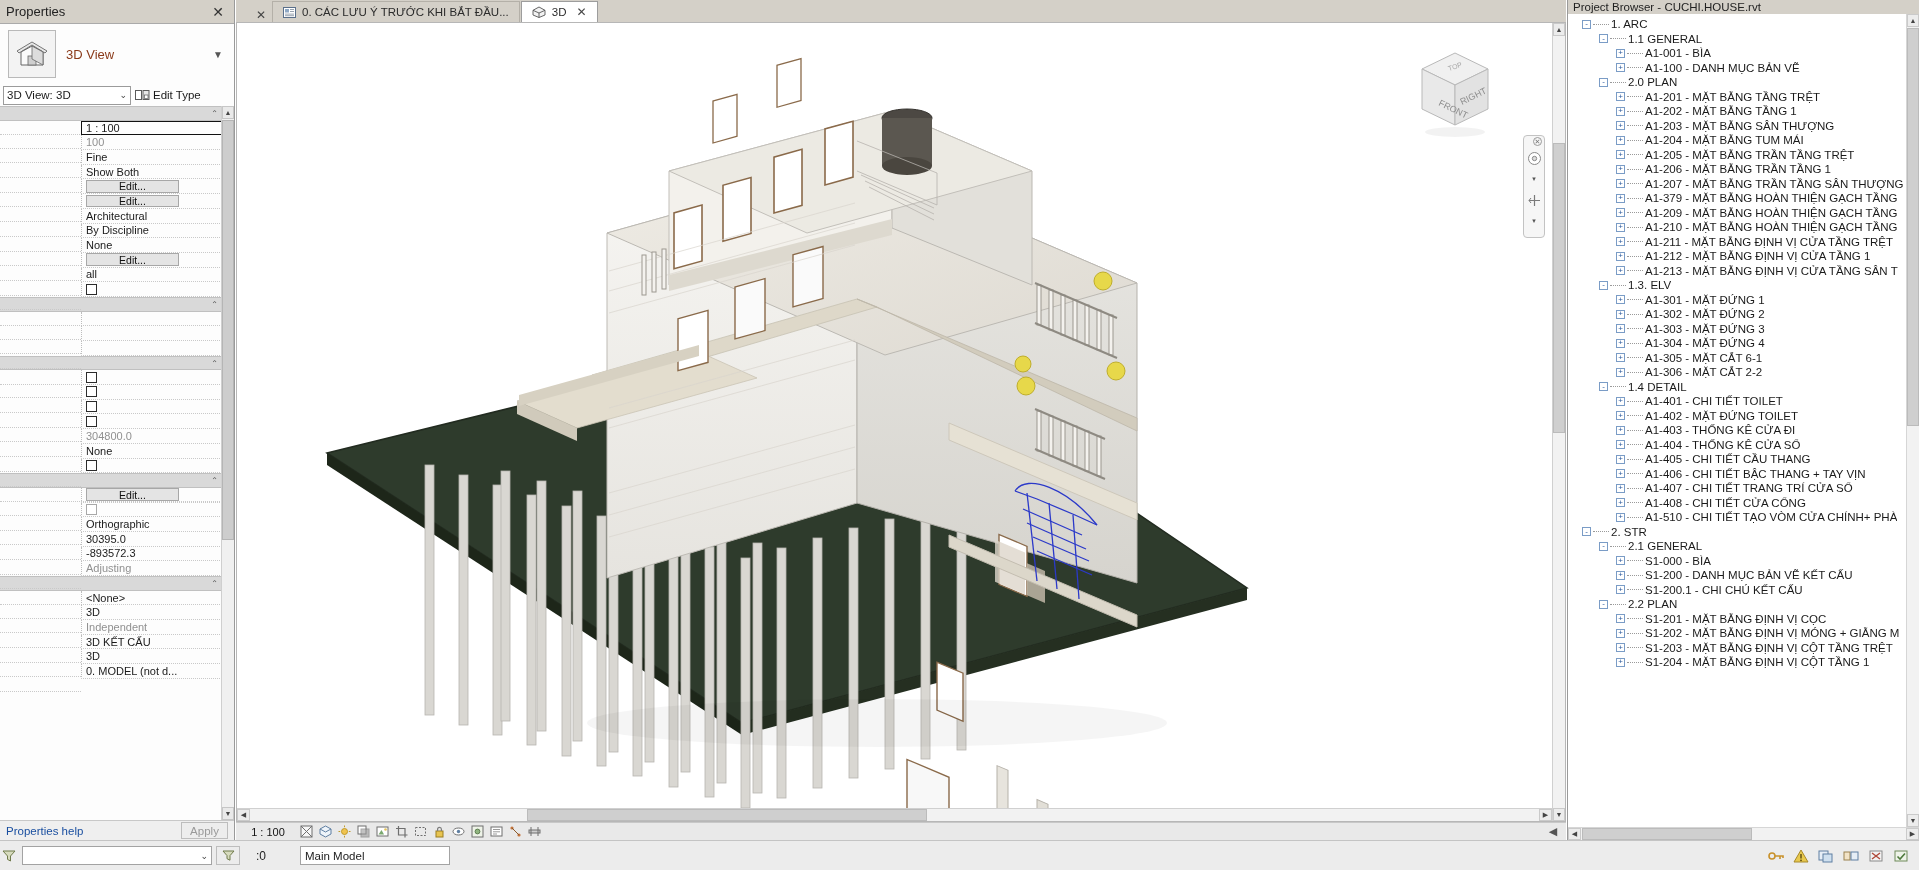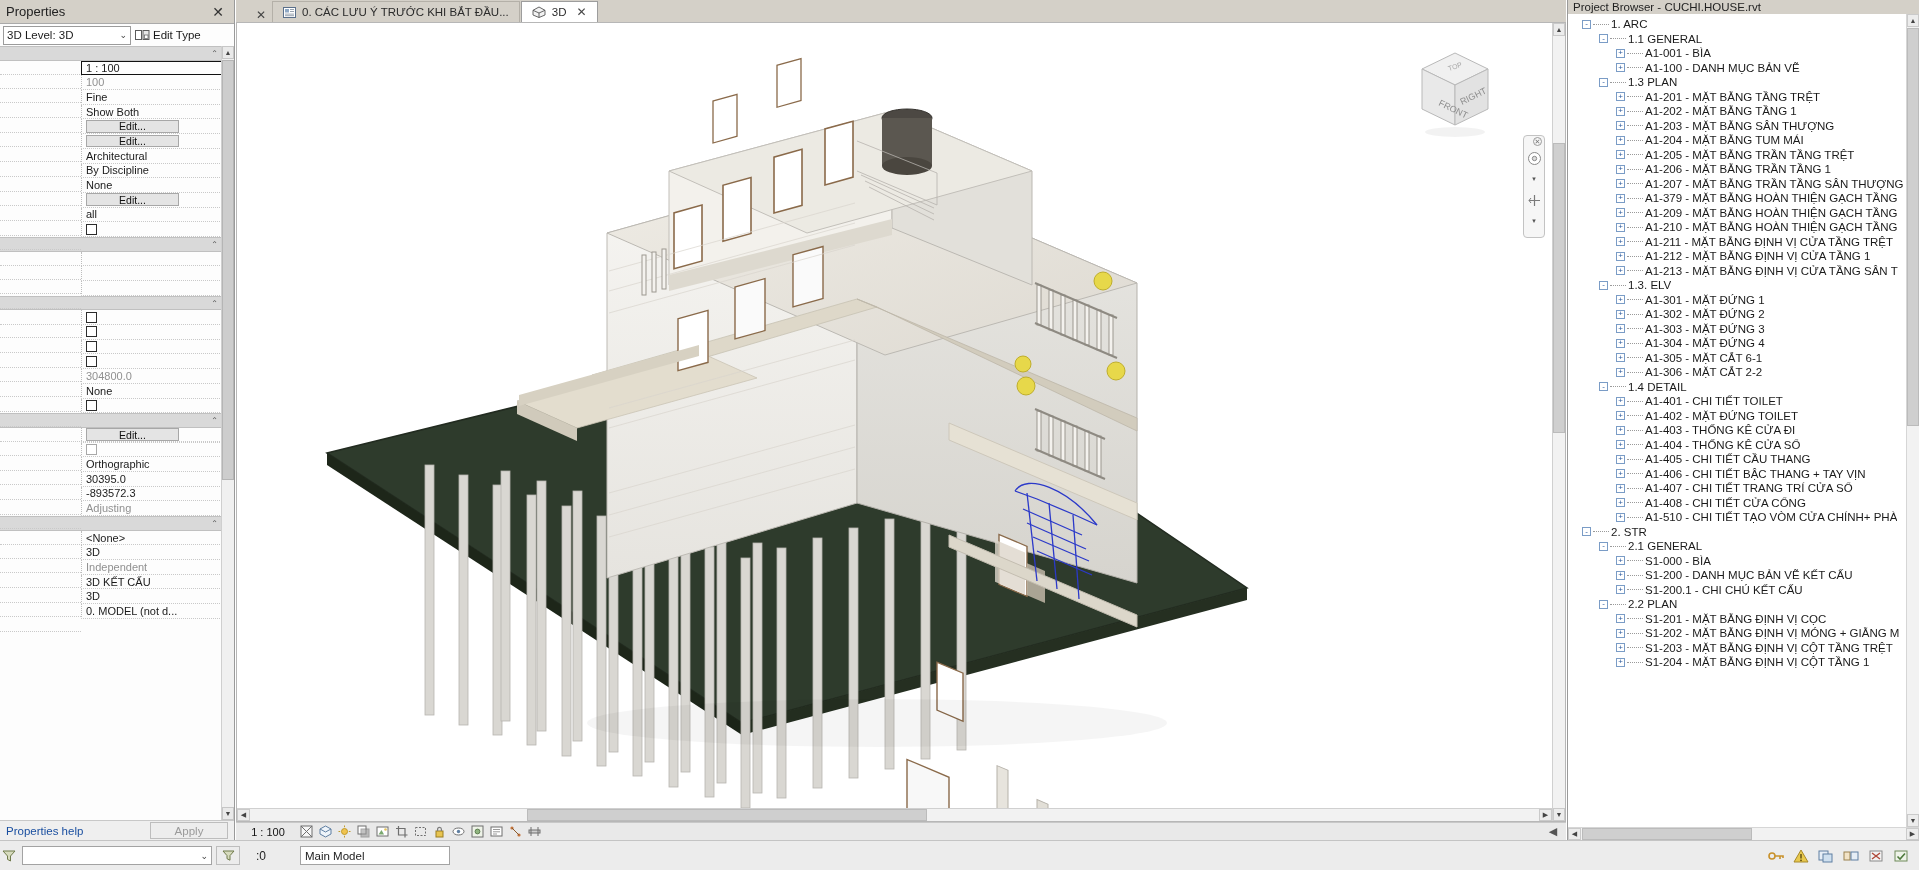--- a/index.html
+++ b/index.html
@@ -89,21 +89,21 @@
   .collapse-arrows {
     position: absolute; right: 16px; font-size: 8px; color: #555; line-height: 14.7px;
   }
 
   #props-footer {
     height: 20px; display: flex; align-items: center; justify-content: space-between;
     padding: 0 6px; background: #efefef; border-top: 1px solid #c8c8c8;
   }
   #props-footer .help { color: #1a4fa0; font-size: 11.5px; text-decoration: none; cursor: pointer; }
   #props-footer .apply {
-    width: 78px; height: 17px; background: #ededed; border: 1px solid #bdbdbd;
+    width: 47px; height: 17px; background: #ededed; border: 1px solid #bdbdbd;
     display: flex; align-items: center; justify-content: center;
     font-size: 11.5px; color: #9a9a9a;
   }
 
   
   #center { position: absolute; left: 236px; top: 0; width: 1330px; height: 840px; }
   #tabbar { height: 22px; background: #d4d0c8; display: flex; align-items: flex-end; }
   .vtab {
     height: 21px; display: flex; align-items: center; gap: 6px; padding: 0 10px;
     font-size: 11.5px; color: #2b2b2b; border: 1px solid #b4b0a8; border-bottom: none;
@@ -224,24 +224,36 @@
 <body>
 
 <div id="app">
 
   <div id="props">
     <div id="props-title">
       <span class="ttl">Properties</span>
       <span class="x">✕</span>
     </div>
 
+    <div id="props-type">
+      <div class="thumb">
+        <svg width="34" height="30" viewBox="0 0 34 30">
+          <polygon points="17,3 32,12 30,14 17,6 4,14 2,12" fill="#e8e8e8" stroke="#777" stroke-width="1"></polygon>
+          <polygon points="6,13 17,7 28,13 28,26 6,26" fill="#fafafa" stroke="#666" stroke-width="1"></polygon>
+          <rect x="13" y="17" width="8" height="9" fill="#cfcfcf" stroke="#666" stroke-width="0.8"></rect>
+          <polygon points="17,7 28,13 28,26 17,20" fill="#dcdcdc" stroke="#666" stroke-width="0.8"></polygon>
+        </svg>
+      </div>
+      <div class="tlabel">3D View</div>
+      <div class="caret">▼</div>
+    </div>
 
     <div id="props-selector">
       <div class="combo">
-        <span class="cv">3D Level: 3D</span>
+        <span class="cv">3D View: 3D</span>
         <span class="cc">⌄</span>
       </div>
       <div class="edittype">
         <svg width="15" height="13" viewBox="0 0 15 13">
           <rect x="0.5" y="1.5" width="6" height="9" fill="#fff" stroke="#5a5a5a"></rect>
           <rect x="8" y="1.5" width="6" height="9" fill="#e6e6e6" stroke="#5a5a5a"></rect>
           <rect x="9.5" y="6" width="3.5" height="3.5" fill="#fff" stroke="#5a5a5a" stroke-width="0.7"></rect>
         </svg>
         <span>Edit Type</span>
       </div>
@@ -856,21 +868,21 @@
             <span class="tlbl">A1-001 - BÌA</span>
           </div>
           <div class="tnode" style="padding-left: 48px;">
             <span class="exp">+</span>
             <span class="dash"></span>
             <span class="tlbl">A1-100 - DANH MỤC BẢN VẼ</span>
           </div>
           <div class="tnode" style="padding-left: 31px;">
             <span class="exp">-</span>
             <span class="dash"></span>
-            <span class="tlbl">1.3 PLAN</span>
+            <span class="tlbl">2.0 PLAN</span>
           </div>
           <div class="tnode" style="padding-left: 48px;">
             <span class="exp">+</span>
             <span class="dash"></span>
             <span class="tlbl">A1-201 - MẶT BẰNG TẦNG TRỆT</span>
           </div>
           <div class="tnode" style="padding-left: 48px;">
             <span class="exp">+</span>
             <span class="dash"></span>
             <span class="tlbl">A1-202 - MẶT BẰNG TẦNG 1</span>

